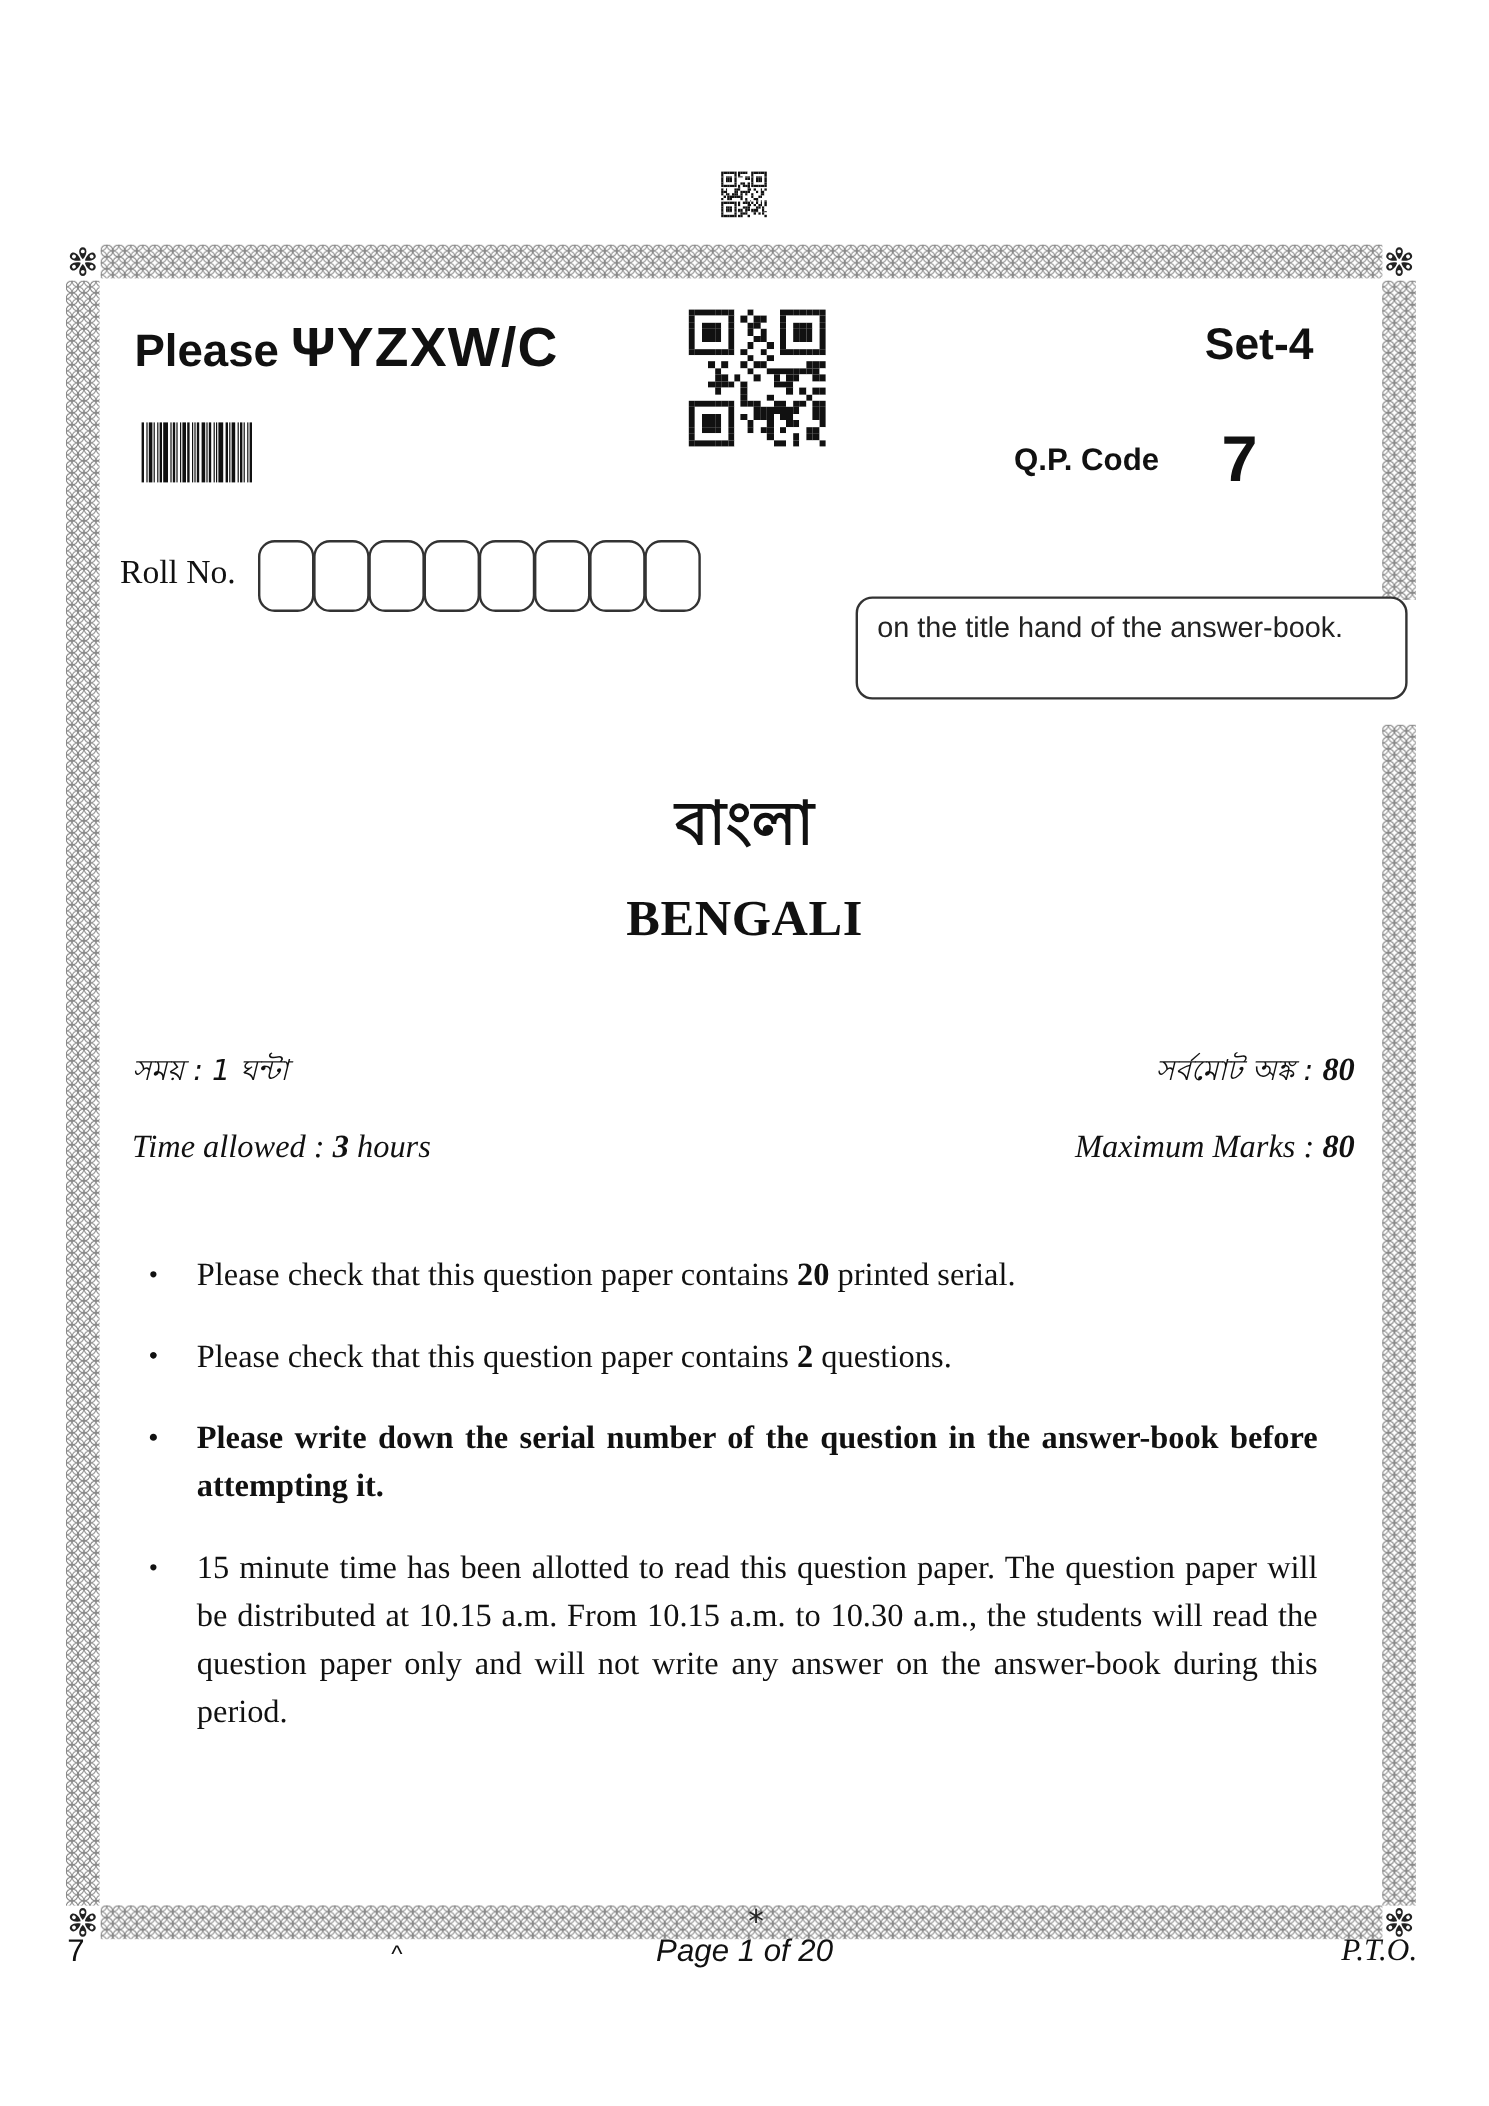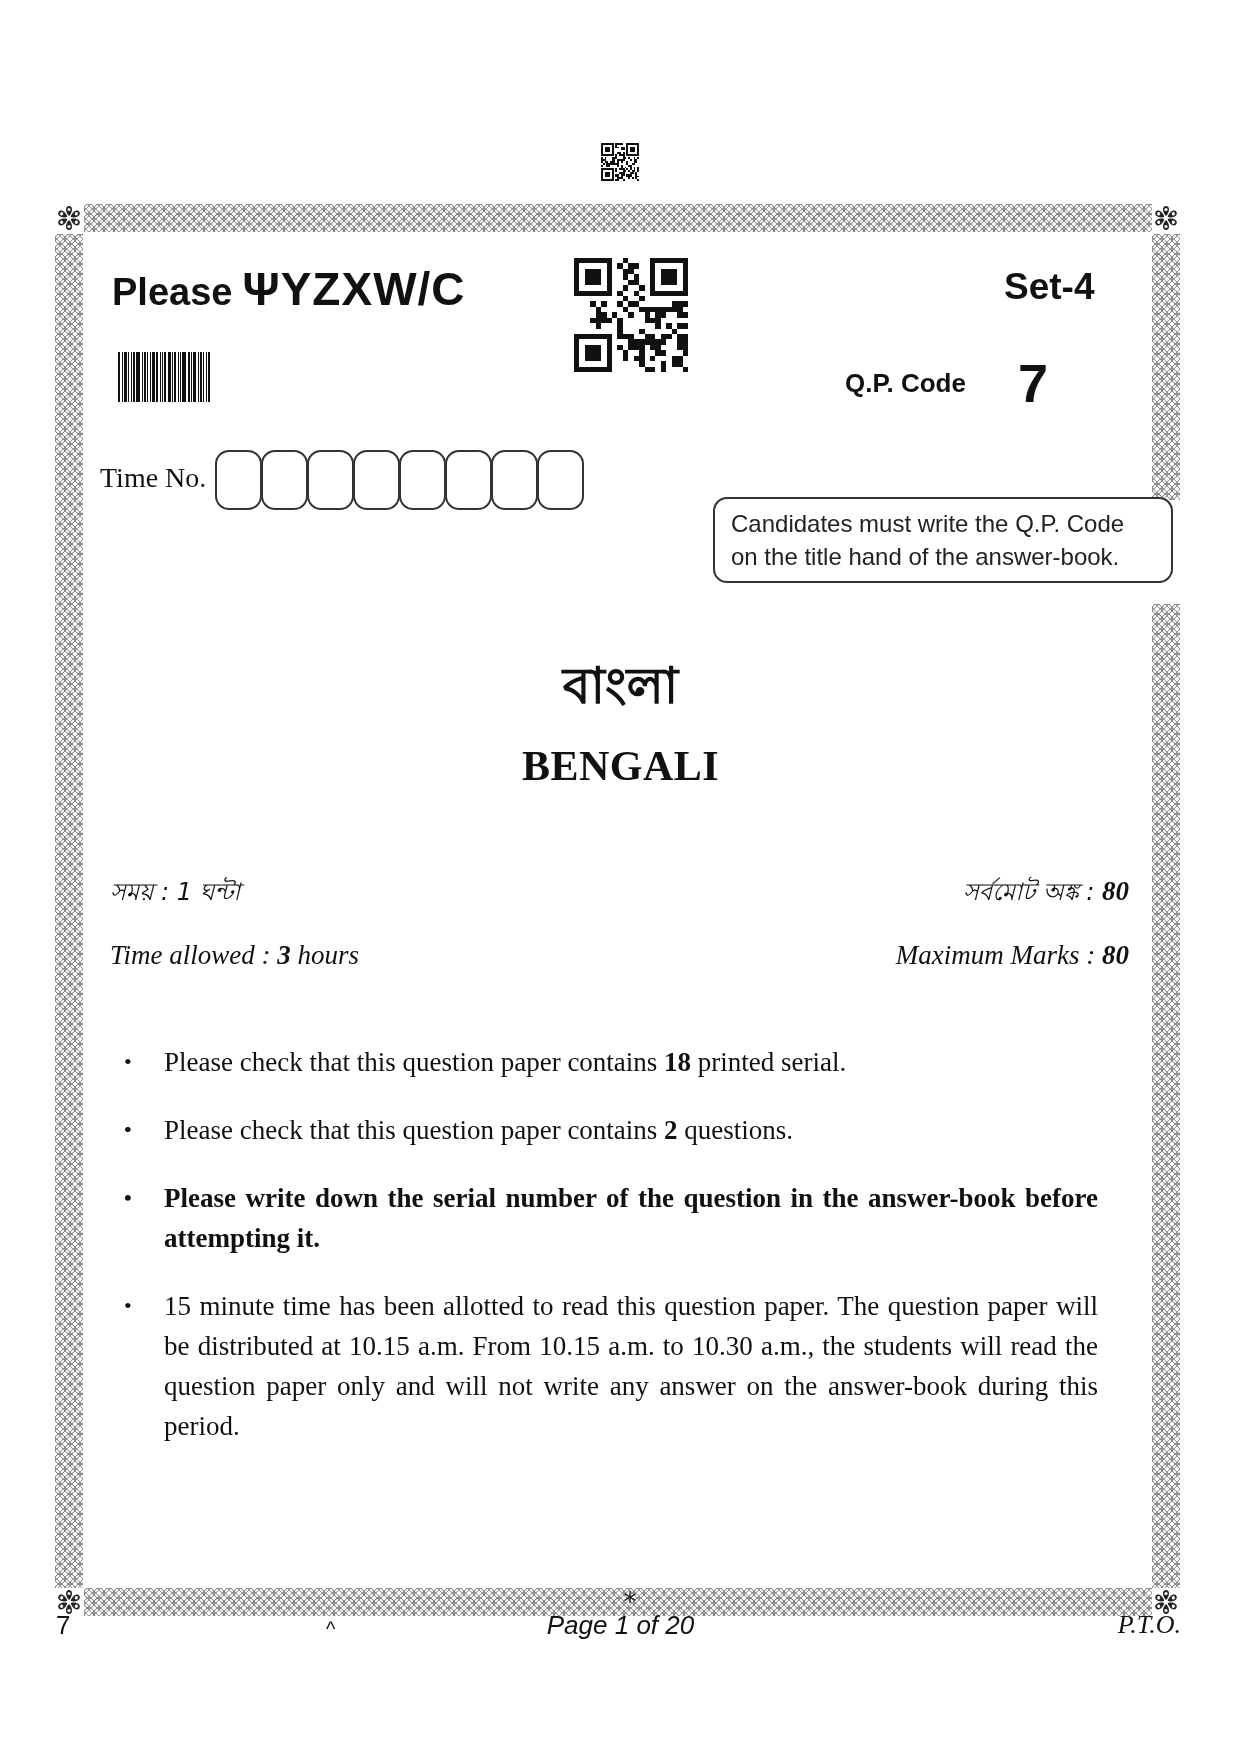--- a/index.html
+++ b/index.html
@@ -1053,55 +1053,54 @@
     <i style="width: 1px; margin-right: 1px;"></i>
     <i style="width: 2px; margin-right: 1px;"></i>
     <i style="width: 1px; margin-right: 2px;"></i>
     <i style="width: 1px; margin-right: 1px;"></i>
     <i style="width: 2px; margin-right: 1px;"></i>
   </div>
 
 <div class="abs qp-label">Q.P. Code</div>
 <div class="abs qp-value">7</div>
 
-<div class="abs roll-label">Time No.</div>
+<div class="abs roll-label">Roll No.</div>
 <div class="abs roll-boxes" id="roll-boxes">
     <div class="roll-box"></div>
     <div class="roll-box"></div>
     <div class="roll-box"></div>
     <div class="roll-box"></div>
     <div class="roll-box"></div>
     <div class="roll-box"></div>
     <div class="roll-box"></div>
     <div class="roll-box"></div>
   </div>
 
 <div class="abs notice">
-  <div>Candidates must write the Q.P. Code</div>
   <div>on the title hand of the answer-book.</div>
 </div>
 
 <div class="abs title-bn">বাংলা</div>
 <div class="abs title-en">BENGALI</div>
 
 <div class="abs meta time-bn">
   <span>সময় : </span><span>1 ঘন্টা</span>
 </div>
 <div class="abs meta marks-bn">
   <span>সর্বমোট অঙ্ক : </span><b style="font-family:'Liberation Serif',serif;font-size:27px;">80</b>
 </div>
 <div class="abs meta time-en">
   <span>Time allowed : </span><b>3</b><span> hours</span>
 </div>
 <div class="abs meta marks-en">
   <span>Maximum Marks : </span><b>80</b>
 </div>
 
 <ul class="abs instructions" id="instructions">
-  <li><span class="bullet">•</span><span>Please check that this question paper contains </span><b>18</b><span> printed serial.</span></li>
+  <li><span class="bullet">•</span><span>Please check that this question paper contains </span><b>20</b><span> printed serial.</span></li>
   <li><span class="bullet">•</span><b></b><span></span></li>
   <li><span class="bullet">•</span><span>Please check that this question paper contains </span><b>2</b><span> questions.</span></li>
   <li class="strong"><span class="bullet">•</span><span></span><b>Please write down the serial number of the question in the answer-book before attempting it.</b><span></span></li>
   <li><span class="bullet">•</span><span>15 minute time has been allotted to read this question paper. The question paper will be distributed at 10.15 a.m. From 10.15 a.m. to 10.30 a.m., the students will read the question paper only and will not write any answer on the answer-book during this period.</span><b></b><span></span></li>
 </ul>
 
 <div class="abs footer f-code">7</div>
 <div class="abs f-caret">^</div>
 <div class="abs footer f-page">Page 1 of 20</div>
 <div class="abs footer f-pto">P.T.O.</div>

